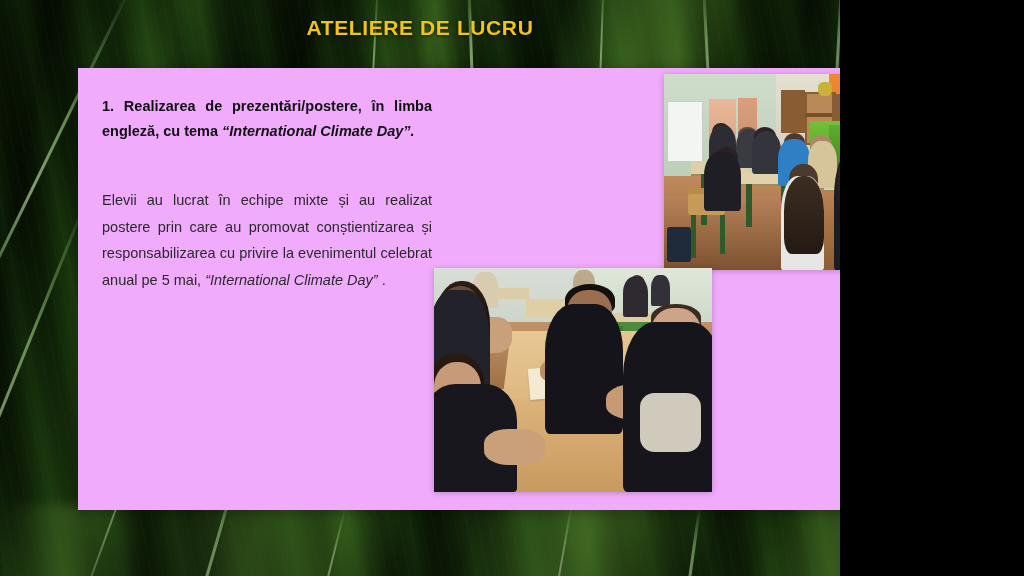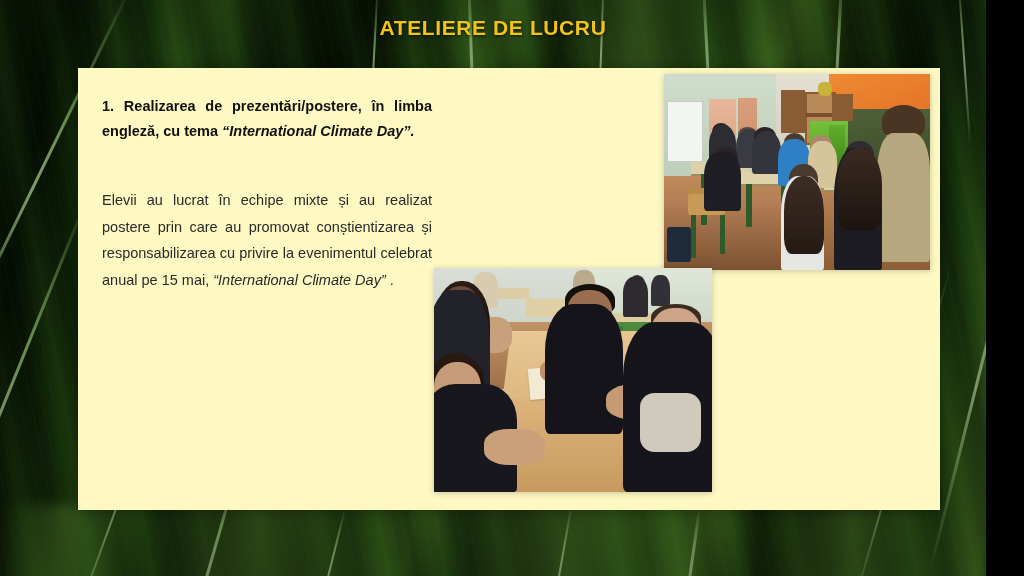--- a/index.html
+++ b/index.html
@@ -6,21 +6,21 @@
     margin: 0;
     padding: 0;
     background: #000;
   }
   body {
     font-family: "Liberation Sans", sans-serif;
   }
 
   #slide {
     position: relative;
-    width: 986px;
+    width: 840px;
     height: 576px;
     overflow: hidden;
     background: #18300c;
   }
 
   
   .bg-layer {
     position: absolute;
     inset: 0;
     overflow: hidden;
@@ -140,21 +140,21 @@
     text-shadow: 0 1px 3px rgba(0,0,0,0.7);
   }
 
   
   .card {
     position: absolute;
     left: 78px;
     top: 68px;
     width: 862px;
     height: 442px;
-    background: #fef9c3;
+    background: #f0abfc;
     box-shadow: 0 2px 14px rgba(0,0,0,0.35);
   }
 
   
   .text-col {
     position: absolute;
     left: 24px;
     top: 26px;
     width: 330px;
     color: #1a1a1a;
@@ -330,21 +330,21 @@
     <div class="bg-vignette"></div>
   </div>
 
   <div class="slide-title">ATELIERE DE LUCRU</div>
 
   <div class="card">
 
     <div class="text-col">
       <p class="para para-heading"><span>1. Realizarea de prezentări/postere, în limba engleză, cu tema </span><em>“International Climate Day”.</em></p>
 
-      <p class="para"><span>Elevii au lucrat în echipe mixte și au realizat postere prin care au promovat conștientizarea și responsabilizarea cu privire la evenimentul celebrat anual pe 15 mai, </span><em>“International Climate Day”</em><span> .</span></p>
+      <p class="para"><span>Elevii au lucrat în echipe mixte și au realizat postere prin care au promovat conștientizarea și responsabilizarea cu privire la evenimentul celebrat anual pe 5 mai, </span><em>“International Climate Day”</em><span> .</span></p>
 
     </div>
 
     <div class="photo photo-top">
       <div class="pic">
         <div class="pp t-wall-left"></div>
         <div class="pp t-wall-mid"></div>
         <div class="pp t-wall-orange"></div>
         <div class="pp t-chalk"></div>
         <div class="pp t-whiteboard"></div>

